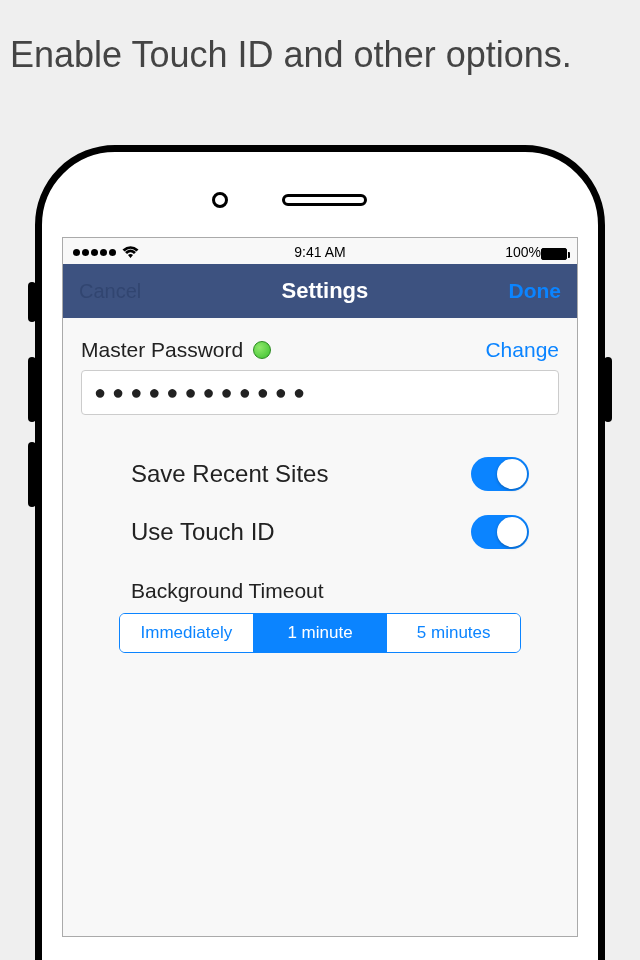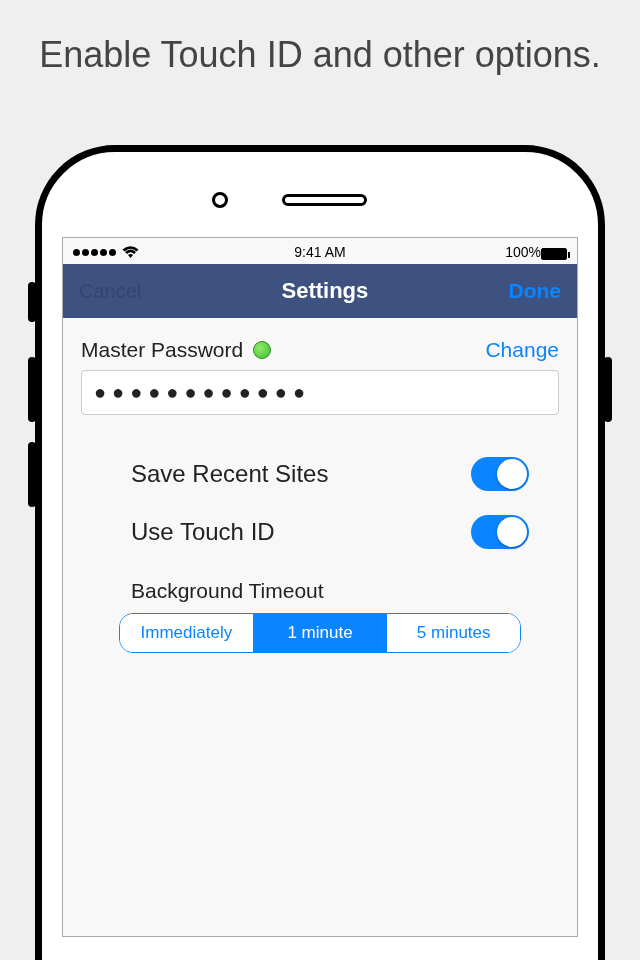--- a/index.html
+++ b/index.html
@@ -7,21 +7,21 @@
       font-family: -apple-system, 'Helvetica Neue', Arial, sans-serif;
       background: #efefef;
       width: 640px;
       height: 960px;
       overflow: hidden;
       position: relative;
     }
     .caption {
       font-size: 36px;
       color: #444;
-      text-align: center;
+      text-align: left;
       padding: 34px 10px 20px 10px;
       font-weight: 400;
     }
     .phone-frame {
       position: absolute;
       left: 50%;
       transform: translateX(-50%);
       top: 145px;
       width: 570px;
       background: #fff;
@@ -120,21 +120,21 @@
       position: relative; cursor: pointer;
     }
     .switch::after {
       content: ''; position: absolute; right: 2px; top: 2px;
       width: 30px; height: 30px; background: #fff; border-radius: 50%;
       box-shadow: 0 1px 3px rgba(0,0,0,0.3);
     }
     .section-label { font-size: 21px; color: #222; padding: 18px 0 10px 50px; }
     .segmented {
       display: flex; margin: 0 38px; border: 1.5px solid #0b84ff;
-      border-radius: 14px; overflow: hidden; align-items: center;
+      border-radius: 6px; overflow: hidden; align-items: center;
     }
     .segment {
       flex: 1; text-align: center; padding: 9px 4px; font-size: 17px;
       color: #0b84ff; background: #fff; cursor: pointer;
     }
     .segment + .segment { border-left: 1.5px solid #0b84ff; }
     .segment.selected { background: #0b84ff; color: #fff; }
   </style>
 </head>
 <body>

